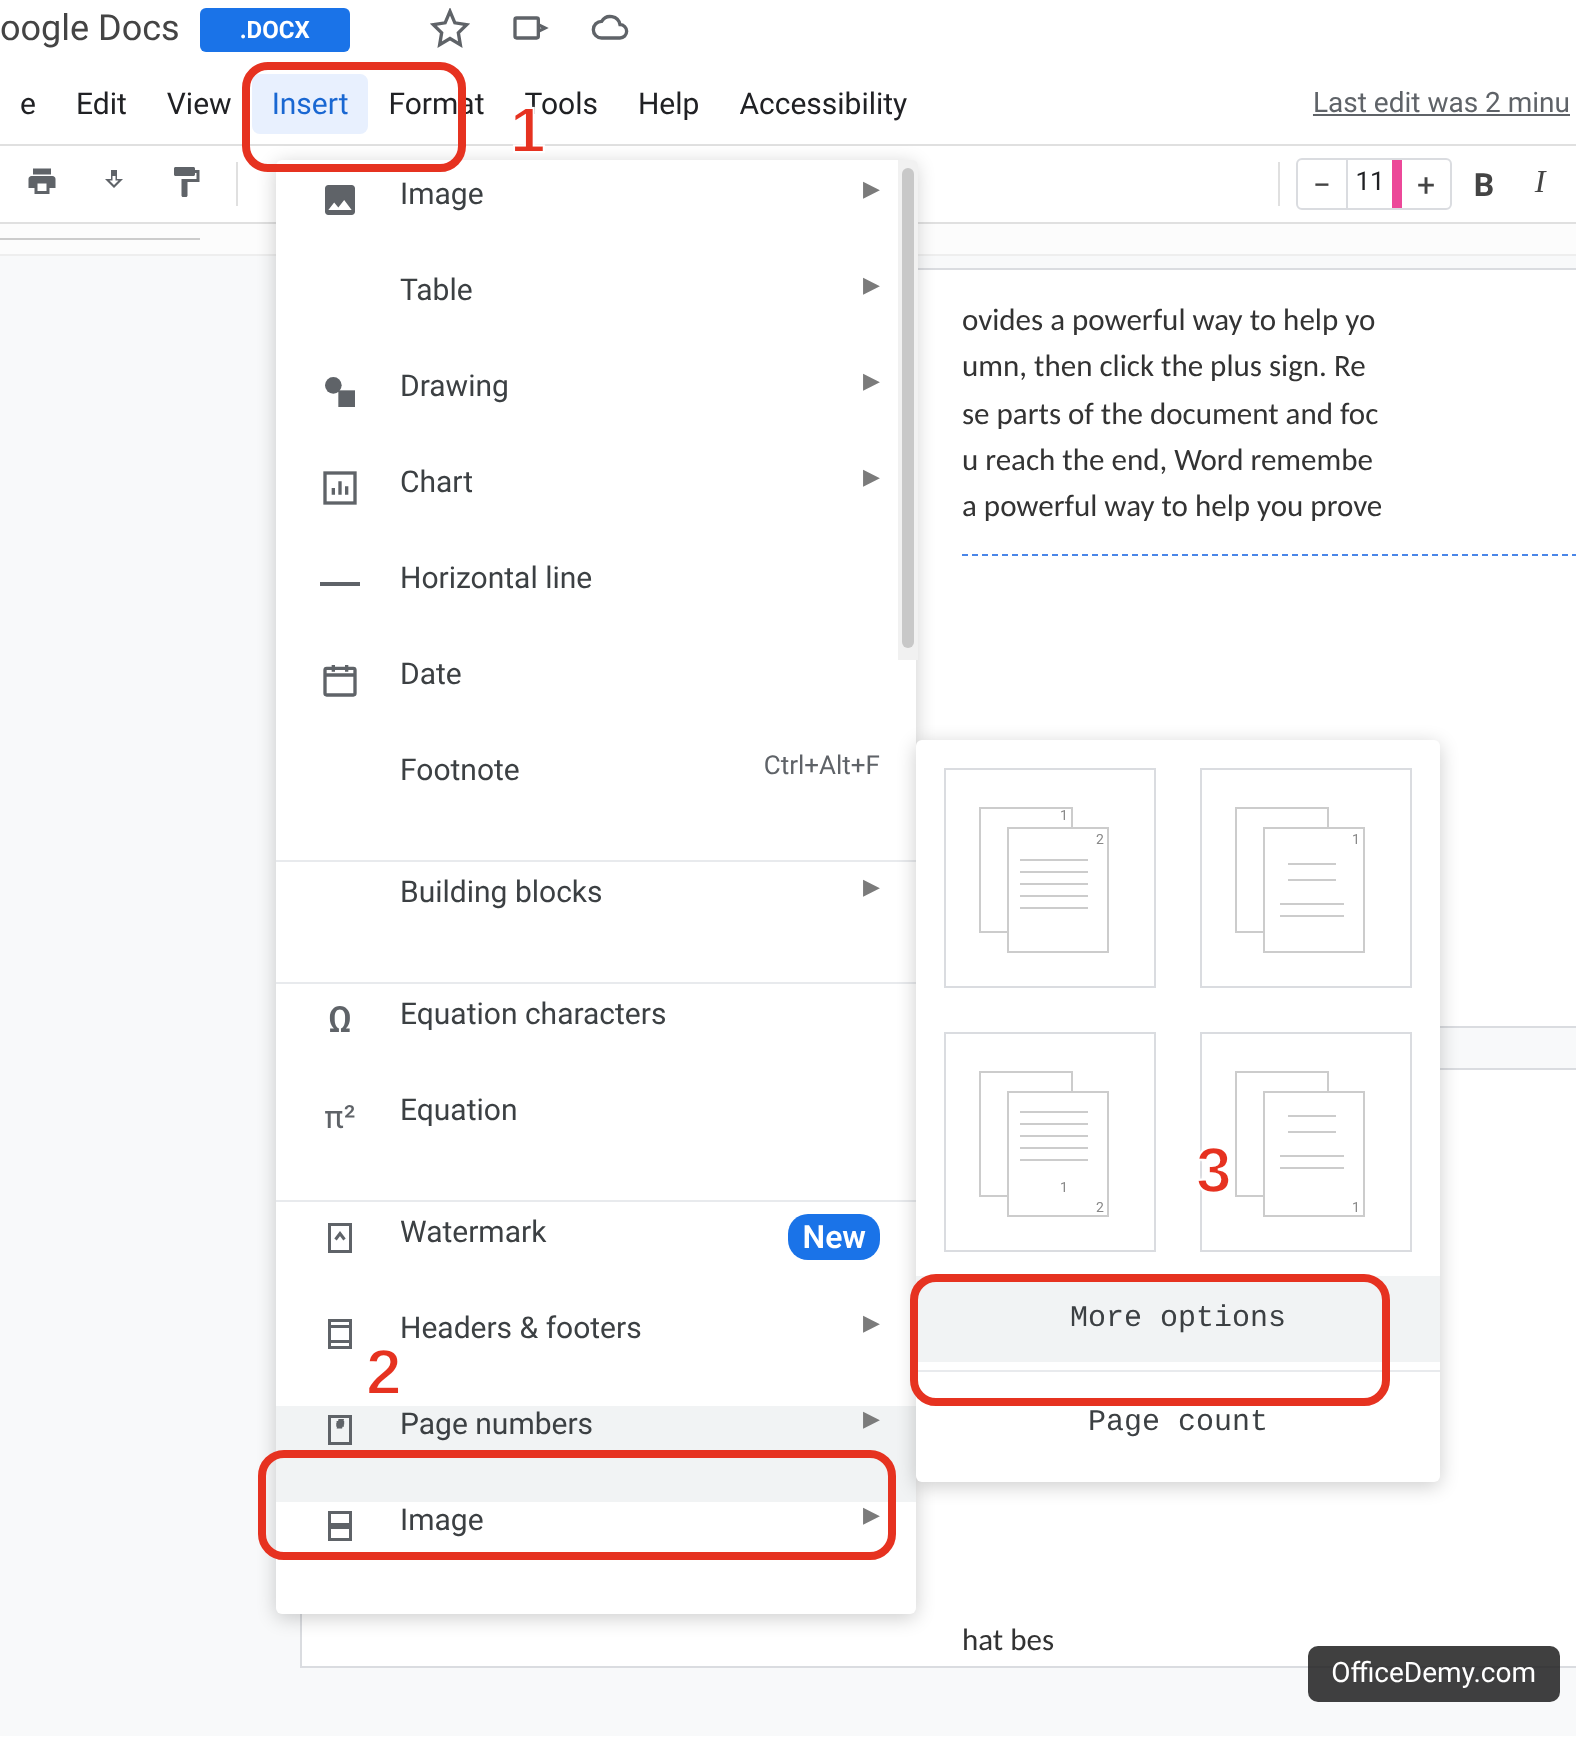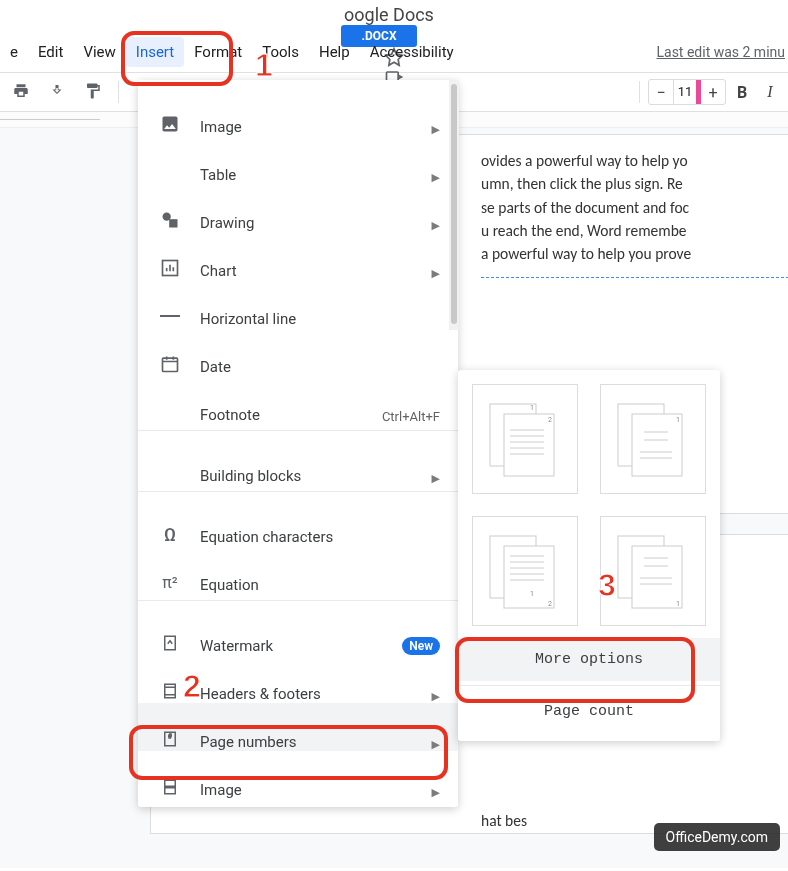--- a/index.html
+++ b/index.html
@@ -1,18 +1,18 @@
 <!DOCTYPE html>
 <html><head>
 <meta charset="utf-8">
 <style>
   * { box-sizing: border-box; margin: 0; padding: 0; }
   body { font-family: "Google Sans", Roboto, Arial, sans-serif; width: 788px; height: 871px; overflow: hidden; background: #fff; position: relative; }
   
-  .title-row { display: flex; align-items: center; padding: 4px 0 0 0; height: 30px; flex-direction: column; }
+  .title-row { display: flex; align-items: flex-start; padding: 4px 0 0 0; height: 30px; }
   .doc-title { font-size: 18px; color: #444; padding-left: 0; margin-right: 10px; }
   .docx-badge { background: #1a73e8; color: #fff; font-size: 12px; font-weight: 700; padding: 4px 20px; border-radius: 3px; margin-right: 30px; }
   .title-icon { width: 20px; height: 20px; margin: 0 10px; color: #5f6368; }
   
   .menubar { display: flex; align-items: center; padding: 8px 0 6px 0; height: 42px; }
   .menu-item { font-size: 15px; color: #202124; padding: 6px 10px; border-radius: 4px; cursor: pointer; }
   .menu-item.active { background: #e8f0fe; color: #1967d2; }
   .last-edit { font-size: 14px; color: #5f6368; text-decoration: underline; margin-left: auto; padding-right: 3px; white-space: nowrap; }
   
   .toolbar { display: flex; align-items: center; height: 40px; border-top: 1px solid #e0e0e0; border-bottom: 1px solid #e0e0e0; padding: 0 6px; gap: 4px; background: #fff; }
@@ -28,26 +28,26 @@
   .ruler::after { content:""; position: absolute; left: 0; top: 7px; width: 100px; height: 1px; background: #ccc; }
   
   .doc-bg { background: #f8f9fa; height: 740px; position: relative; padding-top: 6px; }
   .page { background: #fff; border: 1px solid #dadce0; margin: 0 0 20px 150px; width: 700px; height: 380px; padding: 14px 0 0 0; position: relative; overflow: hidden; }
   .page-text { font-family: Calibri, Arial, sans-serif; font-size: 15.5px; line-height: 1.5; color: #333; padding: 0 4px 0 330px; }
   .page .dashed { border-top: 1.5px dashed #4a86e8; margin: 12px 0 0 330px; }
   .page2 { height: 300px; margin-top: 20px; }
   
   
   .insert-menu { position: absolute; left: 138px; top: 80px; width: 320px; background: #fff; box-shadow: 0 2px 10px rgba(0,0,0,0.2); border-radius: 3px; padding: 8px 0; z-index: 10; }
-  .im-row { display: flex; align-items: flex-end; height: 48px; padding: 0 18px 0 20px; font-size: 15px; color: #3c4043; cursor: pointer; position: relative; }
+  .im-row { display: flex; align-items: flex-start; height: 48px; padding: 0 18px 0 20px; font-size: 15px; color: #3c4043; cursor: pointer; position: relative; }
   .im-row:hover, .im-row.hl { background: #f1f3f4; }
   .im-icon-wrap { width: 24px; height: 24px; margin-right: 18px; display: flex; align-items: center; justify-content: center; color: #5f6368; flex-shrink: 0; }
   .im-label { flex: 1; }
   .im-short { font-size: 13px; color: #5f6368; margin-left: 10px; }
-  .im-new { background: #1a73e8; color: #fff; font-size: 12px; font-weight: 600; padding: 2px 7px; border-radius: 10px; margin-left: 24px; }
+  .im-new { background: #1a73e8; color: #fff; font-size: 16px; font-weight: 600; padding: 2px 7px; border-radius: 10px; margin-left: 24px; }
   .im-arrow { color: #7b7b7b; font-size: 11px; margin-left: 12px; }
   .im-sep { height: 1px; background: #e8eaed; margin: 6px 0; }
   .insert-scroll { position: absolute; right: -1px; top: 0; width: 10px; height: 250px; background: #f1f1f1; border-top-right-radius: 3px; }
   .insert-thumb { position: absolute; right: 2px; top: 4px; width: 6px; height: 240px; background: #c8c8c8; border-radius: 3px; }
   
   
   .sub-menu { position: absolute; left: 458px; top: 370px; width: 262px; background: #fff; box-shadow: 0 2px 10px rgba(0,0,0,0.2); border-radius: 3px; padding: 14px 14px 8px 14px; z-index: 11; }
   .thumb-grid { display: grid; grid-template-columns: 1fr 1fr; gap: 22px 22px; margin-bottom: 12px; }
   .pn-thumb { border: 1px solid #dadce0; height: 110px; position: relative; background: #fff; cursor: pointer; display:flex; align-items:center; justify-content:center; }
   .pn-thumb svg { display:block; }

